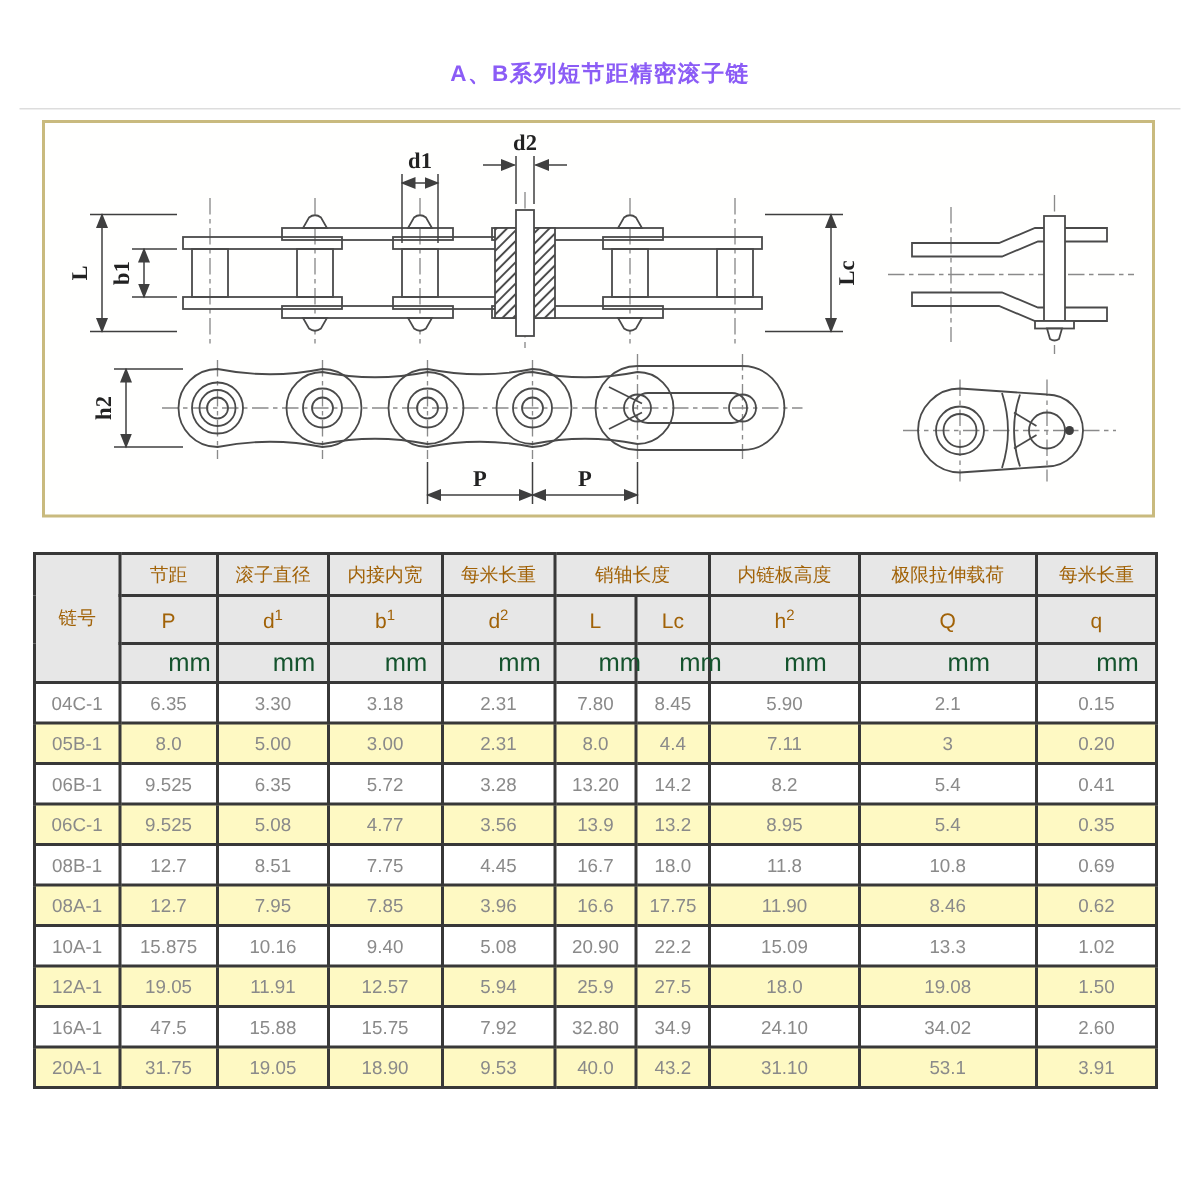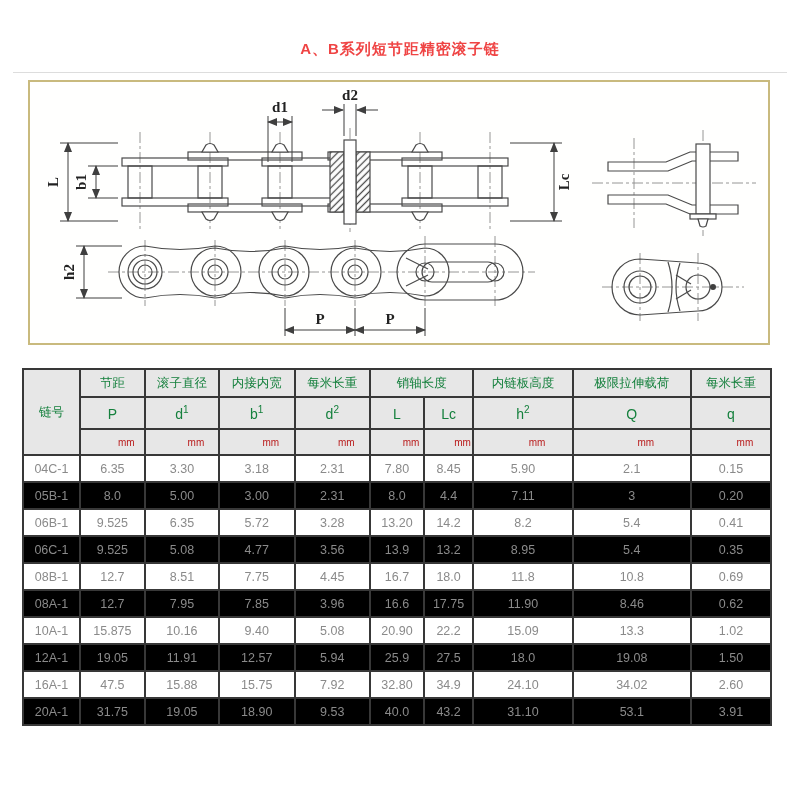--- a/index.html
+++ b/index.html
@@ -2,21 +2,21 @@
 <html><head>
 <meta charset="utf-8">
 <style>
   html,body { margin:0; padding:0; background:#fff; }
   .page {
     position:relative; width:800px; height:800px; background:#ffffff;
     font-family:"Liberation Sans","DejaVu Sans",sans-serif; overflow:hidden;
   }
   .title {
     position:absolute; left:0; top:40px; width:100%; margin:0;
-    text-align:center; font-size:15px; font-weight:bold; color:#ef4444;
+    text-align:center; font-size:15px; font-weight:bold; color:#8b5cf6;
     letter-spacing:1px;
   }
   .divider {
     position:absolute; left:13px; top:72px; width:774px; height:0;
     border-top:1px solid #dddddd;
   }
   .diagram-box {
     position:absolute; left:28px; top:80px; width:738px; height:261px;
     border:2px solid #c9ba7e; background:#fffffe;
   }
@@ -29,27 +29,27 @@
   .dim { stroke:#3f3f3f; stroke-width:1; fill:none; }
   .dtext { font:bold 15px "Liberation Serif","DejaVu Serif",serif; fill:#222; }
 
   
   table.spec {
     position:absolute; left:22px; top:368px; width:750px;
     border-collapse:collapse; table-layout:fixed;
     text-align:center; font-size:12.5px; color:#8a8a8a;
   }
   table.spec th, table.spec td { border:2px solid #383838; padding:0; }
-  table.spec thead th { background:#e7e7e7; font-weight:normal; color:#15803d; }
+  table.spec thead th { background:#e7e7e7; font-weight:normal; color:#a16207; }
   table.spec thead tr:nth-child(1) th { height:26px; font-size:12.5px; }
   table.spec thead tr:nth-child(2) th { height:30px; font-size:14px; }
-  table.spec thead tr:nth-child(3) th { height:24px; font-size:10px; color:#b91c1c;padding-left:28px; }
+  table.spec thead tr:nth-child(3) th { height:24px; font-size:17px; color:#14532d;padding-left:28px; }
   table.spec thead th sup { font-size:10px; }
   table.spec tbody td { height:25px; background:#ffffff; }
-  table.spec tbody tr.alt td { background:#000000; }
+  table.spec tbody tr.alt td { background:#fef9c3; }
   table.spec th[rowspan] { font-size:13px;font-family:Liberation Mono, monospace; }
 </style>
 </head>
 <body>
 
 <div class="page">
 
   <h1 class="title">A、B系列短节距精密滚子链</h1>
   <div class="divider"></div>
 

